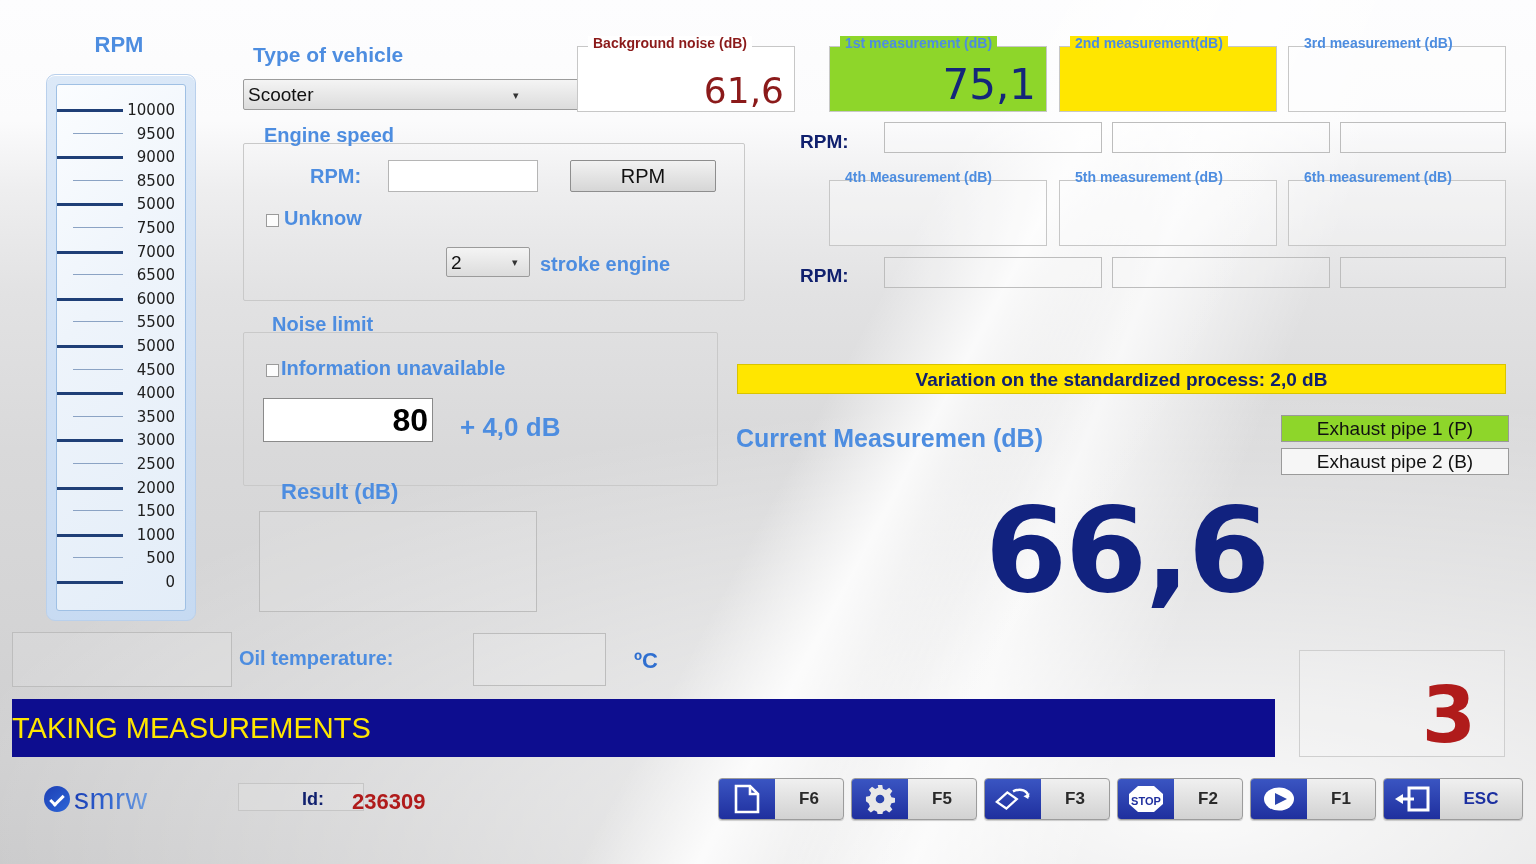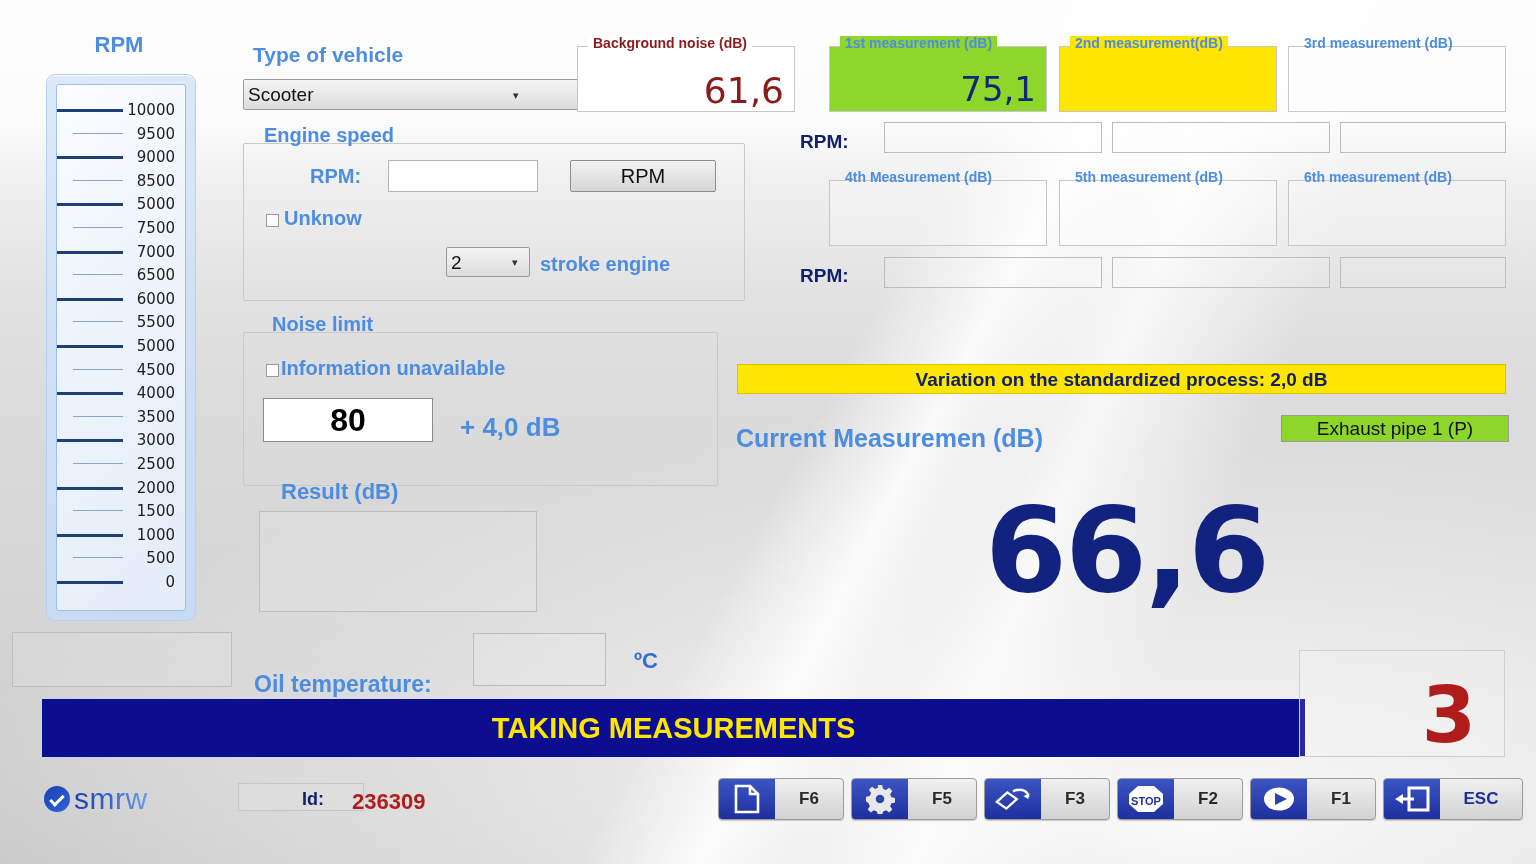--- a/index.html
+++ b/index.html
@@ -61,33 +61,33 @@
     font-size:20px;color:#111;text-align:center;
   }
   .chk{position:absolute;width:11px;height:11px;border:1px solid #9a9a9a;background:#fcfcfc;}
 
   
   .mbox{position:absolute;border:1px solid #c7c7c7;box-sizing:border-box;}
   .mbox .cap{
     position:absolute;top:-11px;left:10px;font-size:14px;font-weight:bold;
     color:#4d8de0;padding:0 5px;line-height:14px;white-space:nowrap;
   }
-  .mval{position:absolute;right:10px;bottom:2px;font-size:34px;color:#14267a;
+  .mval{position:absolute;right:10px;bottom:2px;font-size:42px;color:#14267a;
         font-family:"DejaVu Sans",sans-serif;}
 
   
   #variation{position:absolute;background:#ffe600;border:1px solid #d9c400;
       font-size:19px;font-weight:bold;color:#10206e;text-align:center;line-height:30px;box-sizing:border-box;}
   .pipebtn{position:absolute;box-sizing:border-box;border:1px solid #9a9a9a;
       font-size:19px;color:#111;text-align:center;}
   #bigval{position:absolute;font-size:118px;font-weight:bold;color:#11227f;
       font-family:"DejaVu Sans",sans-serif;letter-spacing:-2px;}
   #bigunit{position:absolute;font-size:62px;font-weight:bold;color:#11227f;}
-  #statusbar{position:absolute;background:#0d0d8f;color:#ffe600;font-size:29px;font-weight:bold;
-      text-align:center;box-sizing:border-box;margin-left:30px;}
+  #statusbar{position:absolute;background:#0d0d8f;color:#ffe600;font-size:29px;font-weight:normal;
+      box-sizing:border-box;}
   #counter-box{position:absolute;border:1px solid #cfcfcf;box-sizing:border-box;background:rgba(255,255,255,.12);}
   #counter-val{position:absolute;right:28px;bottom:-4px;font-size:78px;font-weight:bold;color:#b01b1b;
       font-family:"DejaVu Sans",sans-serif;}
 
   
   #logo{position:absolute;left:44px;top:782px;height:34px;display:flex;align-items:center;gap:4px;}
   #logo-mark{width:26px;height:26px;border-radius:50%;
       background:linear-gradient(140deg,#1d3fb4,#2d66d8);position:relative;}
   #logo-mark:after{content:"";position:absolute;left:6px;top:9px;width:11px;height:5px;
       border-left:3px solid #fff;border-bottom:3px solid #fff;transform:rotate(-45deg);}
@@ -220,21 +220,21 @@
   <select class="combo" id="stroke-select" style="left:446px;top:247px;width:84px;height:30px;"><option value="2">2</option></select>
   <span class="combo-arrow" style="left:512px;top:256px;">▾</span>
   <div class="bluelabel" style="left:540px;top:253px;">stroke engine</div>
 
   <div class="groupbox" style="left:243px;top:332px;width:473px;height:152px;"></div>
   <div class="grouplabel" style="left:254px;top:313px;margin-left:12px;">Noise limit</div>
 
   <span class="chk" style="left:266px;top:364px;"></span>
   <div class="bluelabel" style="left:281px;top:357px;">Information unavailable</div>
 
-  <input class="txtfield" id="limit-input" style="left: 263px; top: 398px; width: 170px; height: 44px; font-size: 32px; font-weight: bold; text-align: center; padding: 0px 25px; border: 1px solid rgb(138, 138, 138);" value="80">
+  <input class="txtfield" id="limit-input" style="left: 263px; top: 398px; width: 170px; height: 44px; font-size: 32px; font-weight: bold; text-align: right; padding: 0px 4px; border: 1px solid rgb(138, 138, 138);" value="80">
   <div class="bluelabel" style="left:460px;top:412px;font-size:26px;">+ 4,0 dB</div>
 
   <div class="bluelabel" style="left:281px;top:479px;font-size:22px;">Result (dB)</div>
   <div class="flatfield" style="left:259px;top:511px;width:278px;height:101px;"></div>
 
   <div class="mbox" style="left:577px;top:46px;width:218px;height:66px;background:#ffffff;">
     <span class="cap" style="color:#8b1a1a;background:#ffffff;text-align:center;">Background noise (dB)</span>
     <span class="mval" style="color:#8b1a1a;font-size:36px;bottom:0;">61,6</span>
   </div>
 
@@ -273,23 +273,24 @@
   <div class="flatfield" style="left:884px;top:257px;width:218px;height:31px;"></div>
   <div class="flatfield" style="left:1112px;top:257px;width:218px;height:31px;"></div>
   <div class="flatfield" style="left:1340px;top:257px;width:166px;height:31px;"></div>
 
   <div id="variation" style="left:737px;top:364px;width:769px;height:30px;">Variation on the standardized process: 2,0 dB</div>
 
   <div class="bluelabel" style="left:736px;top:424px;font-size:25px;">Current Measuremen (dB)</div>
   <div id="bigval" style="left:985px;top:481px;">66,6</div>
 
   <div class="pipebtn" style="left:1281px;top:415px;width:228px;height:27px;line-height:25px;background:#8ed62a;">Exhaust pipe 1 (P)</div>
+  <div class="pipebtn" style="left:1281px;top:448px;width:228px;height:27px;line-height:25px;background:#f6f6f6;">Exhaust pipe 2 (B)</div>
 
   <div class="flatfield" style="left:12px;top:632px;width:220px;height:55px;"></div>
-  <div class="bluelabel" style="left:254px;top:647px;font-size:23px;margin-top:24px;">Oil temperature:</div>
+  <div class="bluelabel" style="left:239px;top:647px;font-size:20px;">Oil temperature:</div>
   <div class="flatfield" style="left:473px;top:633px;width:133px;height:53px;"></div>
   <div class="bluelabel" style="left:634px;top:648px;font-size:22px;color:#2f6fd0;">ºC</div>
 
   <div id="statusbar" style="left:12px;top:699px;width:1263px;height:58px;line-height:58px;">TAKING MEASUREMENTS</div>
 
   <div id="counter-box" style="left:1299px;top:650px;width:206px;height:107px;">
     <span id="counter-val">3</span>
   </div>
 
   <div id="logo">

